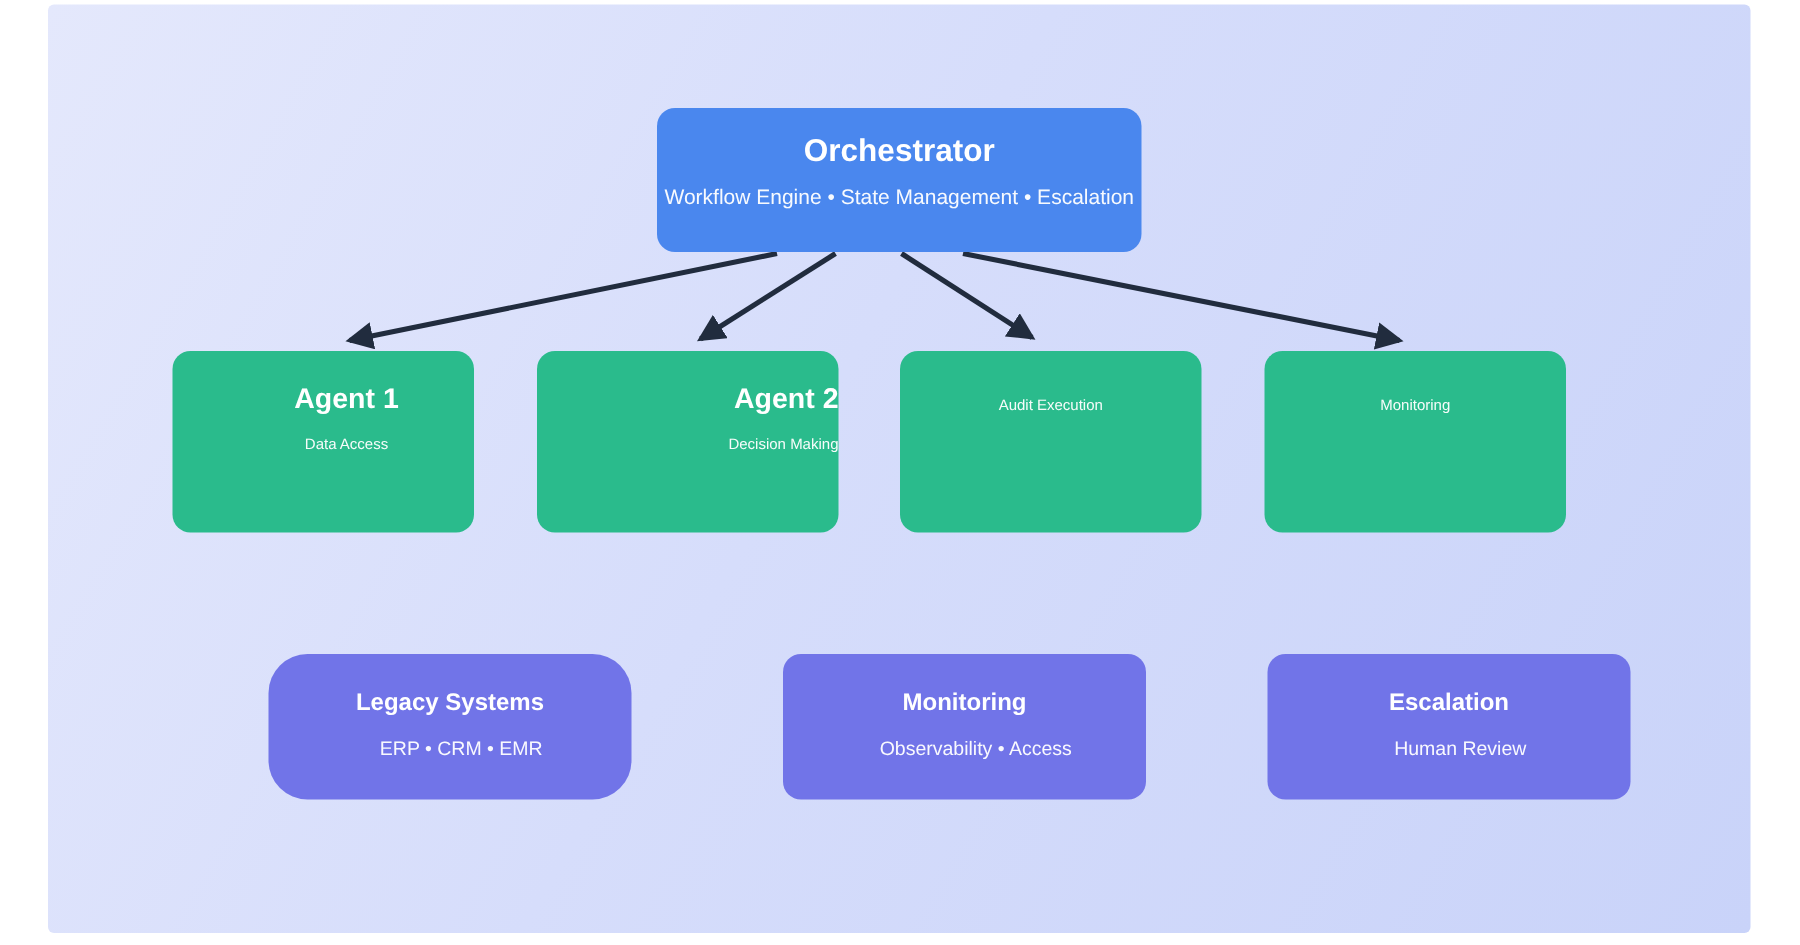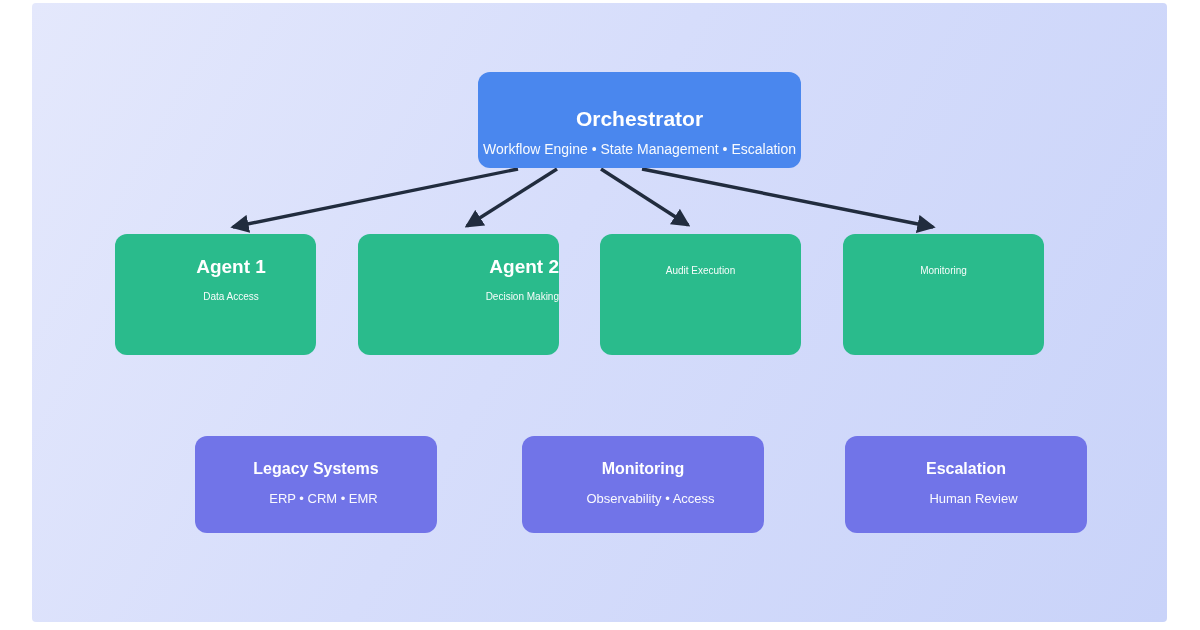--- a/index.html
+++ b/index.html
@@ -34,22 +34,21 @@
   }
   .node .subtitle {
     line-height: 18px;
     margin-top: 8px;
     opacity: 0.96;
   }
   .orchestrator {
     left: 438px; top: 72px;
     width: 323px; height: 96px;
     background: #4a87ee;
-    padding-top: 34px;
-    margin-left: 40px;
+    padding-top: 16px;
   }
   .orchestrator .title { font-size: 21px; }
   .orchestrator .subtitle { font-size: 14px; }
   .agent {
     top: 234px;
     width: 201px; height: 121px;
     background: #2abb8c;
   }
   .agent .title { font-size: 19px; }
   .agent .subtitle { font-size: 10px; }
@@ -57,21 +56,21 @@
   .agent-2 { left: 358px; text-align: right; }
   .agent-3 { left: 600px; }
   .agent-4 { left: 843px; }
   .system {
     top: 436px;
     width: 242px; height: 97px;
     background: #7174e8;
   }
   .system .title { font-size: 16px; }
   .system .subtitle { font-size: 13px; padding-left: 15px; }
-  .system-1 { left: 195px; }
+  .system-1 { left: 179px; border-radius: 26px; }
   .system-2 { left: 522px; }
   .system-3 { left: 845px; }
   .arrows {
     position: absolute;
     left: 0; top: 0;
     width: 1200px; height: 630px;
     pointer-events: none;
   }
 </style>
 </head>

